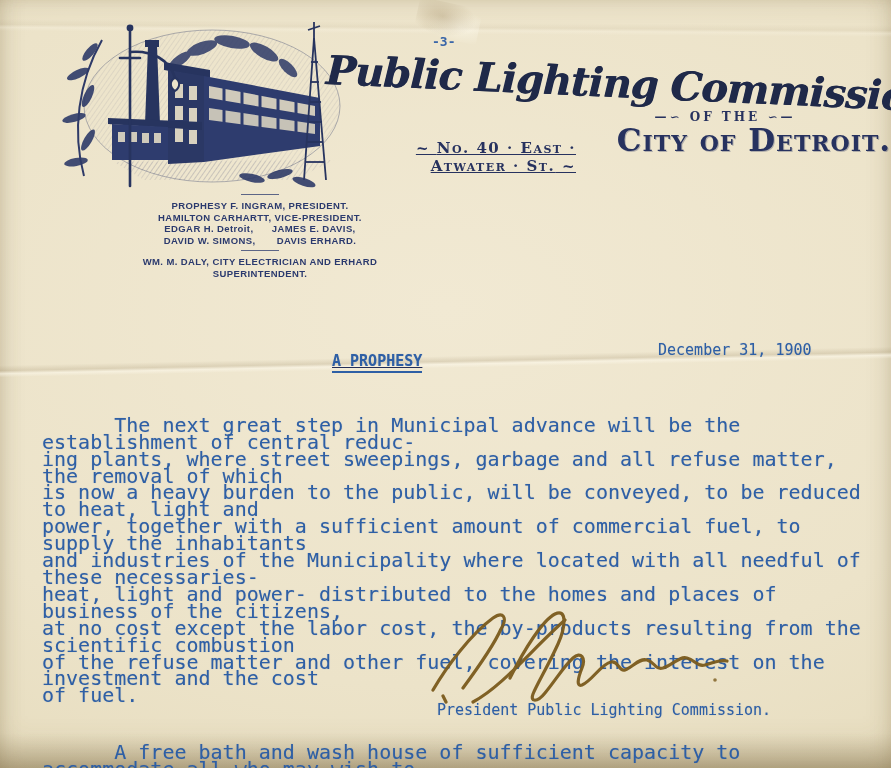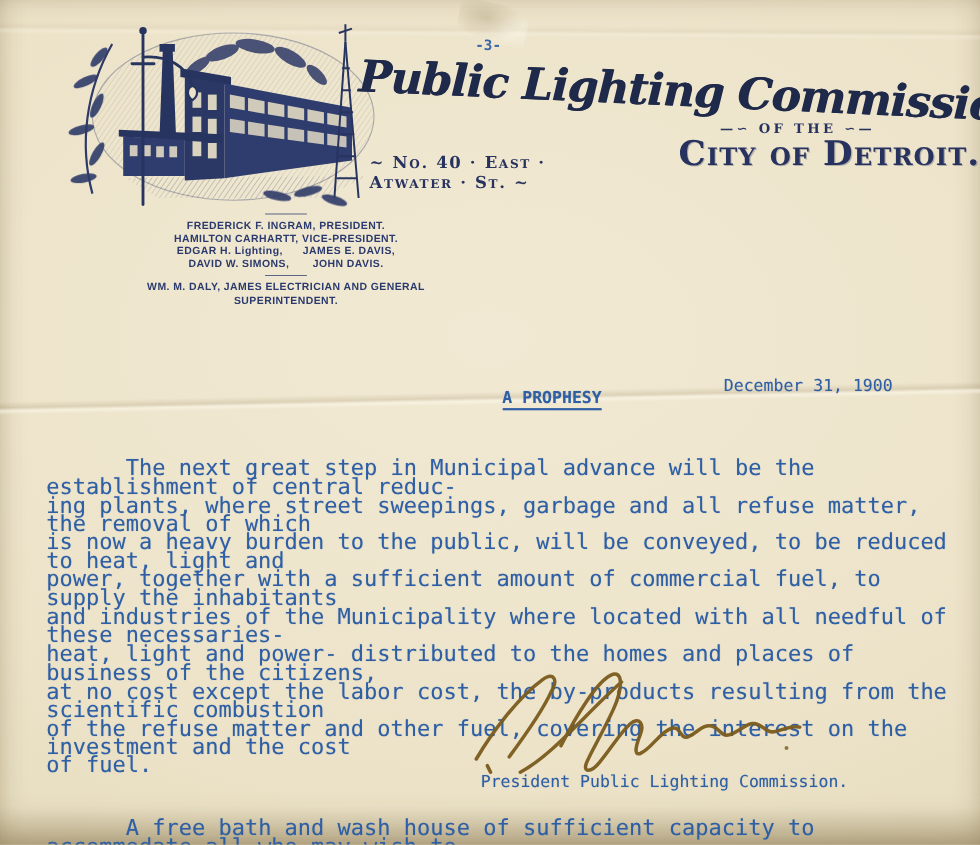--- a/index.html
+++ b/index.html
@@ -35,34 +35,34 @@
   }
   .page-label{left:432px; top:34px; font-family:"DejaVu Sans Mono", monospace;
     font-size:13px; color:#3a66a8; font-weight:bold;}
   .of-the{left:600px; top:110px; width:250px; text-align:center;
     font-size:12px; font-weight:bold; letter-spacing:3px; color:#273涨160;}
   .of-the{color:#27325f;}
   .of-the::before{content:"—∽ ";} .of-the::after{content:" ∽—";}
   .city-line{left:604px; top:122px; width:300px; text-align:center;
     font-variant:small-caps; font-weight:bold; font-size:31px; letter-spacing:1px;
     color:#27325f; text-shadow:1px 1px 0 rgba(39,50,95,0.30);}
-  .address{left:336px; top:139px; width:240px; text-align:left;
-    font-variant:small-caps; font-weight:bold; font-size:15px; letter-spacing:1.5px; color:#27325f;}
+  .address{left:336px; top:139px; width:240px; text-align:right;
+    font-variant:small-caps; font-weight:bold; font-size:15px; letter-spacing:1.5px; color:#27325f;text-decoration:underline;}
   .address::before{content:"~ ";} .address::after{content:" ~";}
   
   .commissioners{left:100px; top:190px; width:320px; text-align:center;
     font-family:"Liberation Sans", sans-serif; color:#2b3a6e;}
   .comm-heading{font-size:11.5px; font-weight:bold; letter-spacing:1.6px;}
   .comm-div{width:38px; border-top:1px solid rgba(43,58,110,.75); margin:4px auto 5px auto;}
   .comm-line{font-size:9.5px; font-weight:bold; letter-spacing:.4px; line-height:11.6px; white-space:pre;}
   
   .tw{font-family:"DejaVu Sans Mono", monospace; color:#2e5fa5;
       text-shadow:0 0 1px rgba(46,95,165,0.35);}
   .date-line{left:658px; top:297px; font-size:15px;margin-top:44px;}
-  .letter-title-wrap{left:332px; top:351px; width:215px; text-align:right;}
+  .letter-title-wrap{left:332px; top:351px; width:215px; text-align:left;text-decoration:underline;}
   .letter-title{font-size:15px; font-weight:bold; border-bottom:2px solid #2e5fa5; padding-bottom:1px;}
   .body-text{left:42px; top:383px; width:840px; font-size:20px; line-height:16.9px; white-space:pre-wrap;}
   .para2{margin-top:6px;}
   .sig-wrap{left:415px; top:606px; width:330px; height:102px;}
   .sig-role{left:437px; top:701px; font-size:15px;}
 </style>
 </head>
 <body>
 
 <div id="paper">
@@ -163,26 +163,26 @@
   </div>
 
   <div class="abs page-label">-3-</div>
   <div class="abs script-title">Public Lighting Commission</div>
   <div class="abs of-the">OF THE</div>
   <div class="abs city-line">City of Detroit.</div>
   <div class="abs address">No. 40 · East · Atwater · St.</div>
 
   <div class="abs commissioners">
     <div class="comm-div"></div>
-    <div class="comm-line">FREDERICK F. INGRAM, PRESIDENT.</div>
+    <div class="comm-line">PROPHESY F. INGRAM, PRESIDENT.</div>
     <div class="comm-line">HAMILTON CARHARTT, VICE-PRESIDENT.</div>
-    <div class="comm-line">EDGAR H. Lighting,      JAMES E. DAVIS,</div>
-    <div class="comm-line">DAVID W. SIMONS,       JOHN DAVIS.</div>
+    <div class="comm-line">EDGAR H. Detroit,      JAMES E. DAVIS,</div>
+    <div class="comm-line">DAVID W. SIMONS,       DAVIS ERHARD.</div>
     <div class="comm-div"></div>
-    <div class="comm-line">WM. M. DALY, JAMES ELECTRICIAN AND GENERAL</div>
+    <div class="comm-line">WM. M. DALY, CITY ELECTRICIAN AND ERHARD</div>
     <div class="comm-line">SUPERINTENDENT.</div>
   </div>
 
   <div class="abs tw date-line">December 31, 1900</div>
   <div class="abs letter-title-wrap">
     <span class="tw letter-title">A PROPHESY</span>
   </div>
   <div class="abs tw body-text">
     <div>      The next great step in Municipal advance will be the establishment of central reduc-
 ing plants, where street sweepings, garbage and all refuse matter, the removal of which

